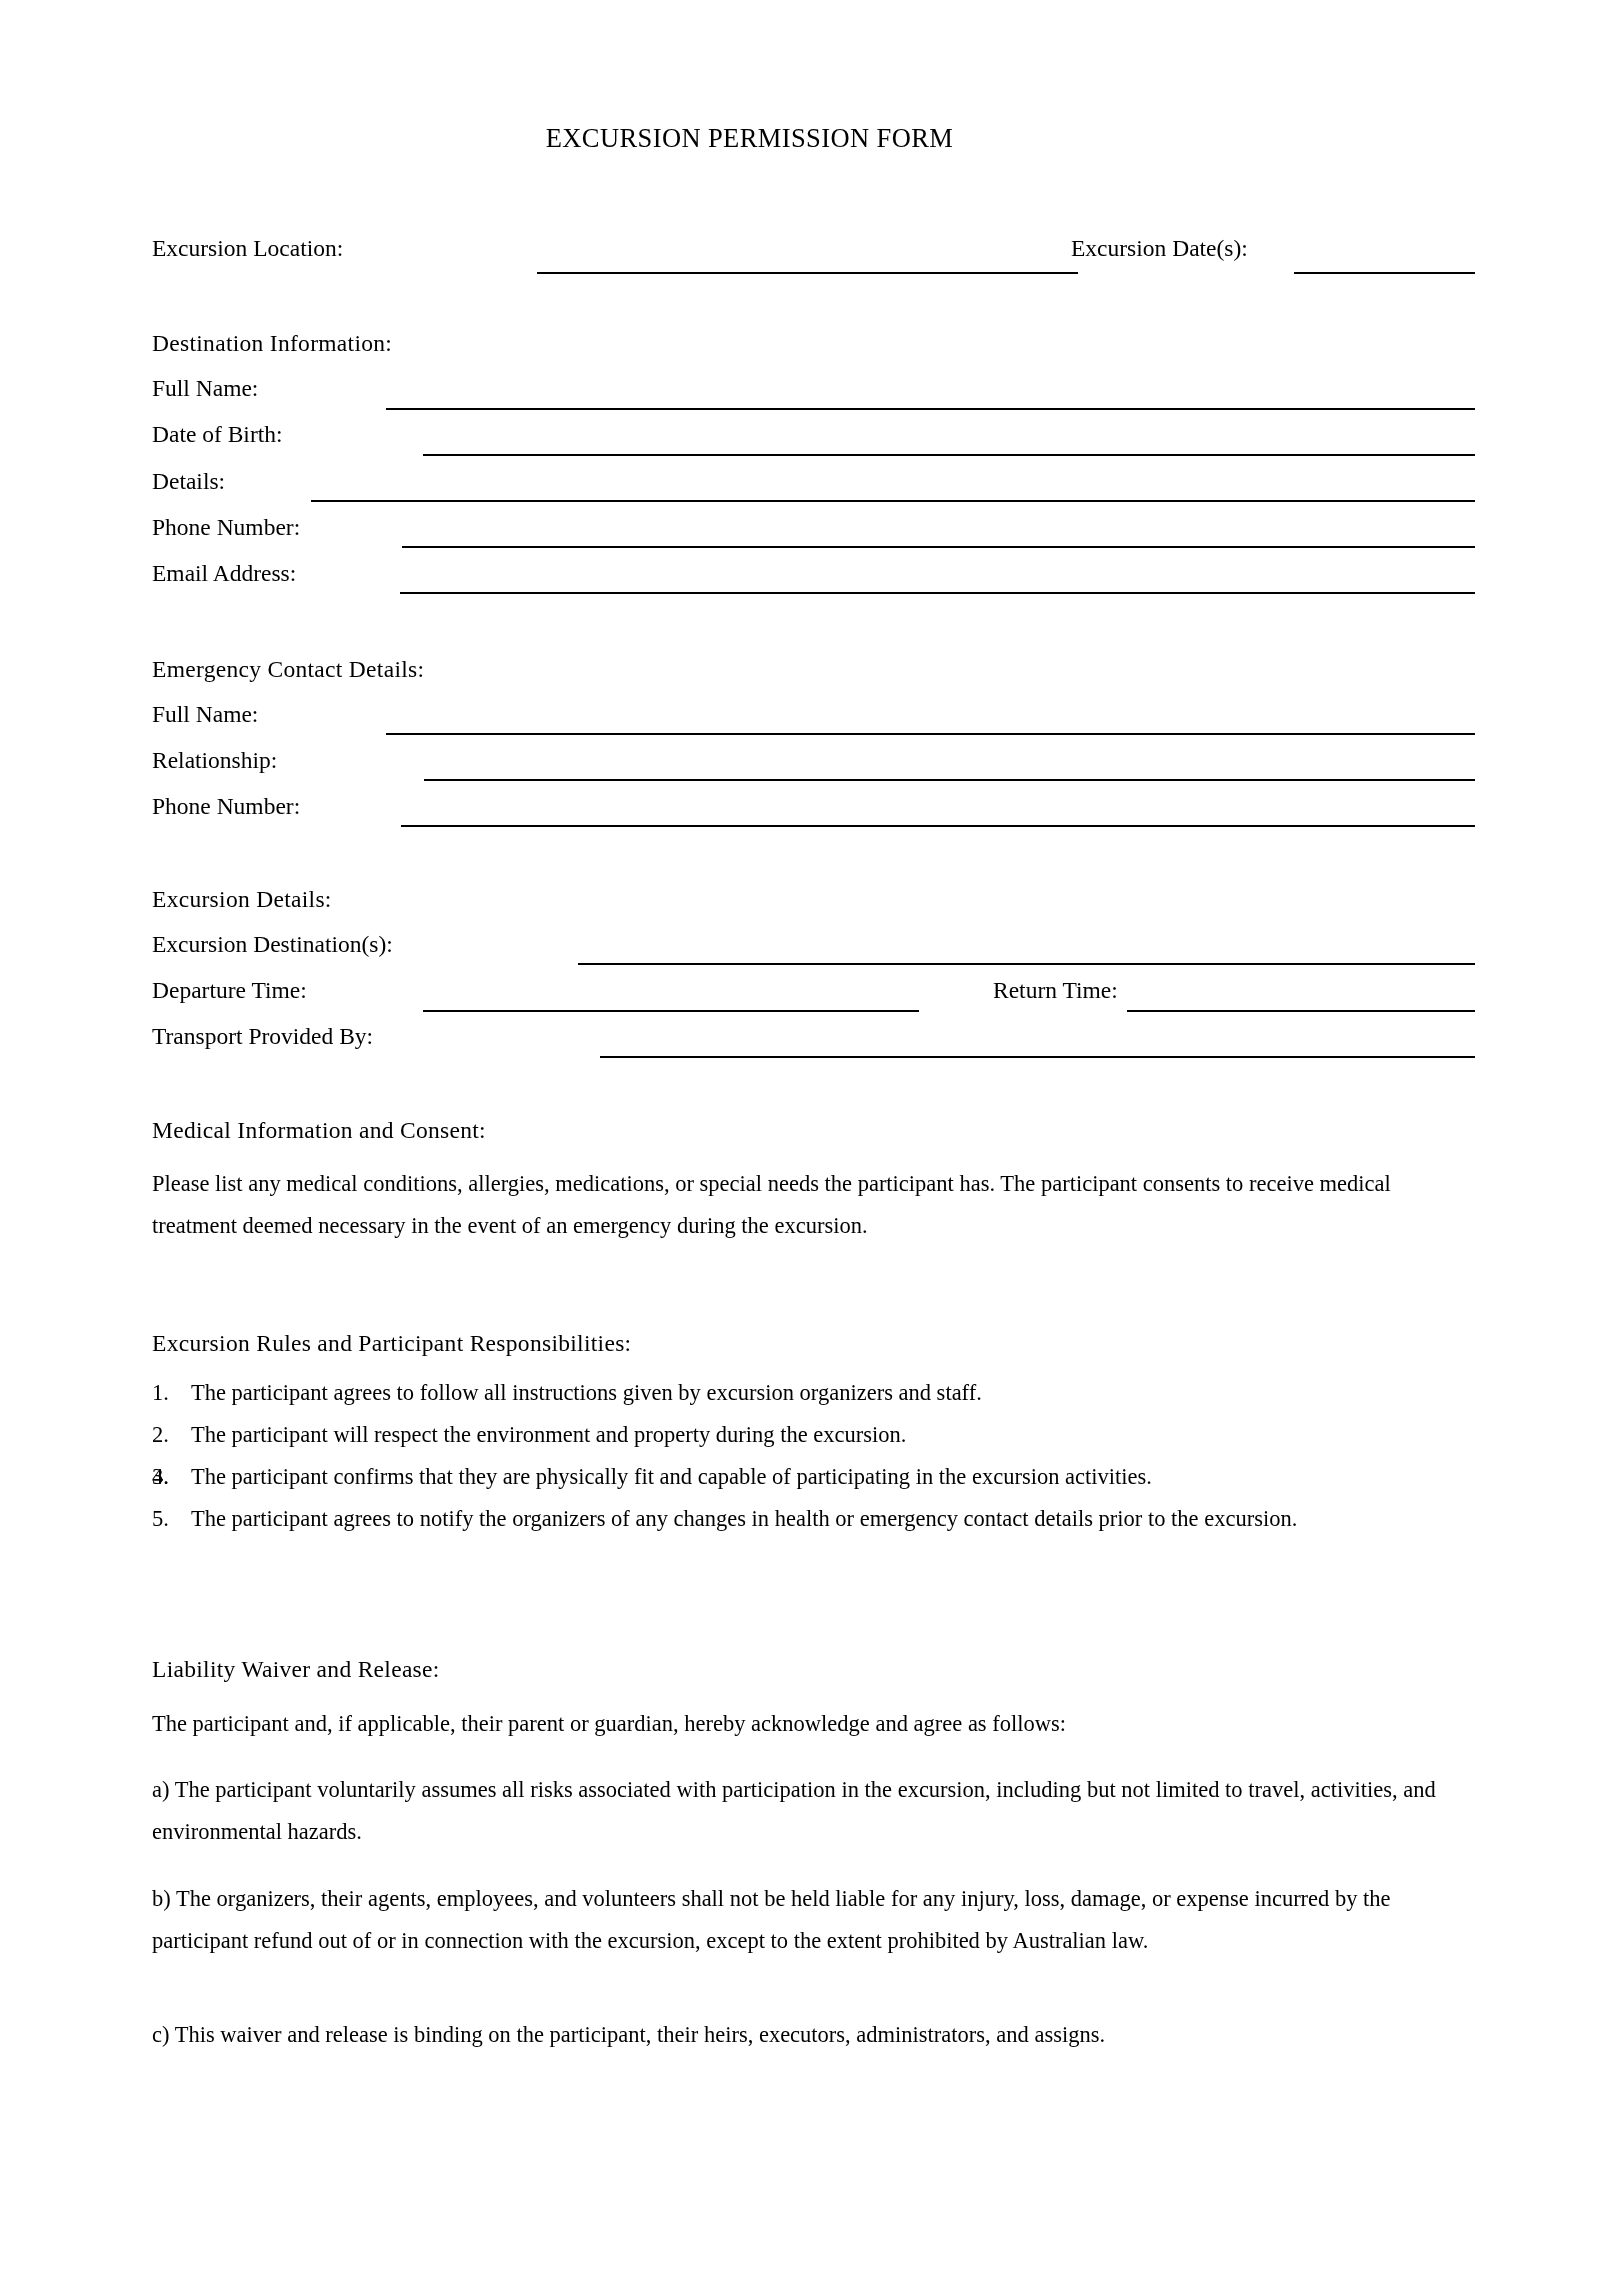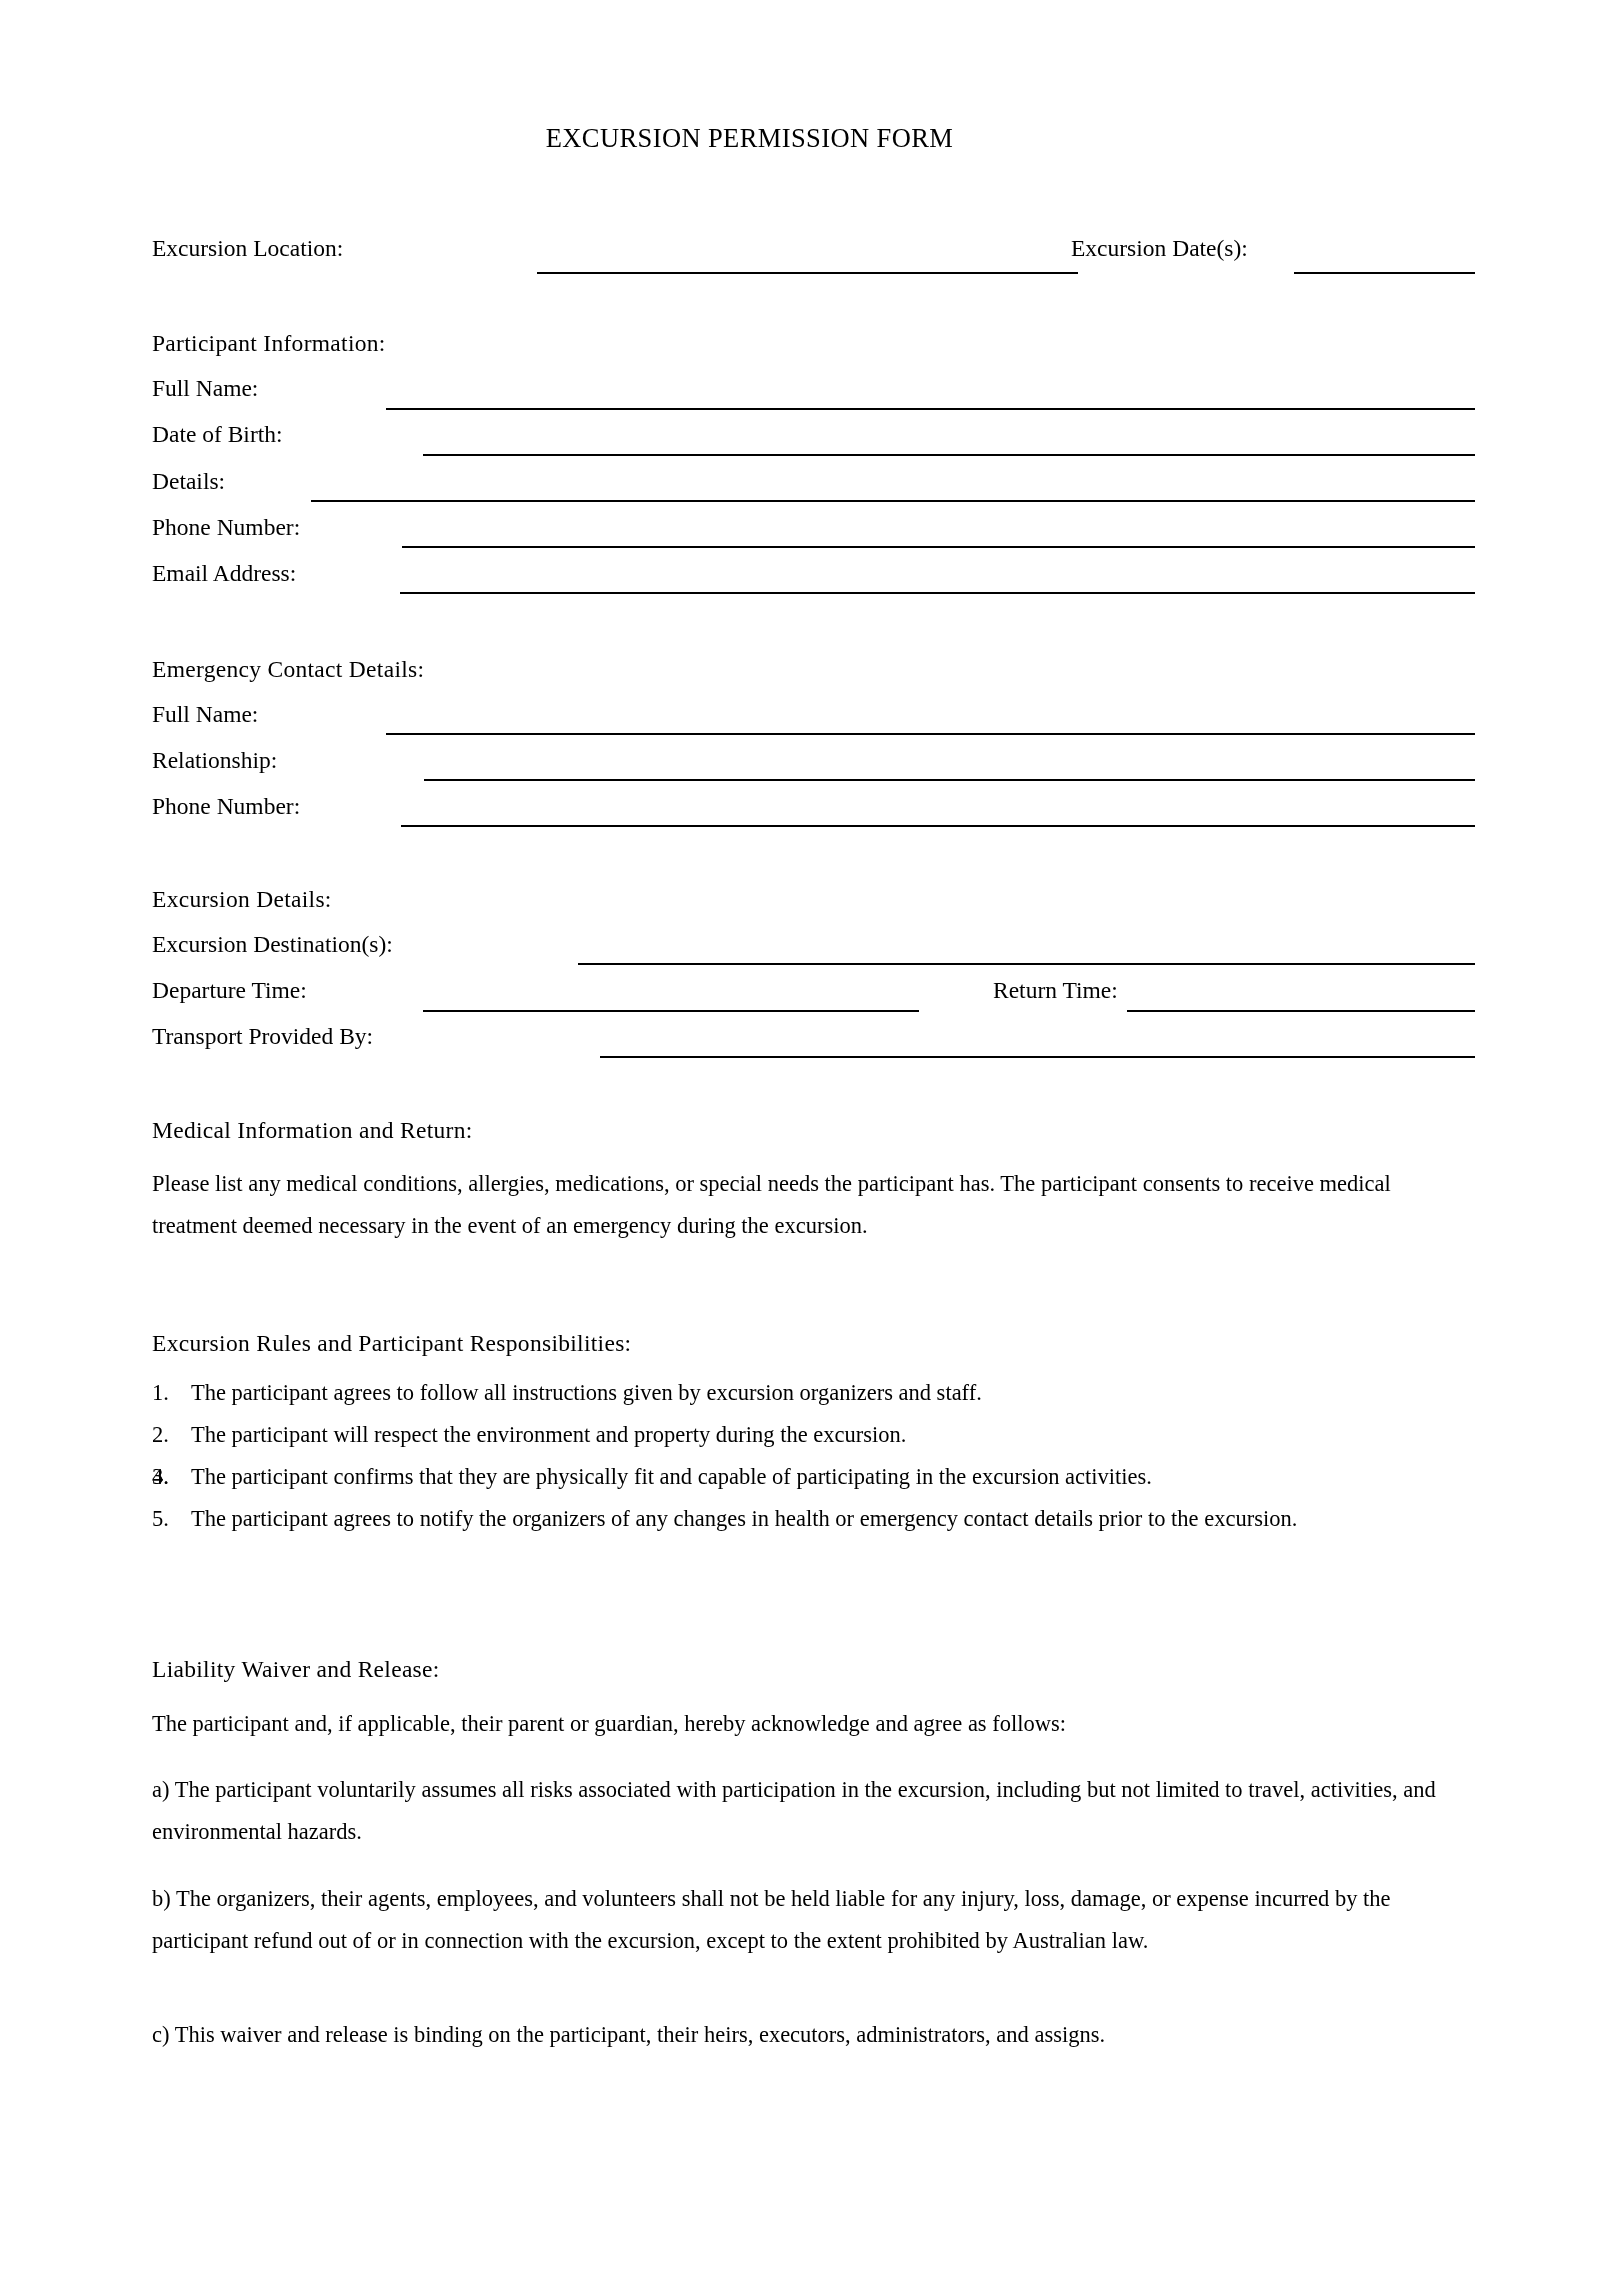--- a/index.html
+++ b/index.html
@@ -100,21 +100,21 @@
   <div class="field-row" style="left:152px; top:235px;">
     <span class="field-label">Excursion Location:</span>
   </div>
   <div class="rule" style="left:537px; top:272px; width:541px;"></div>
 
   <div class="field-row" style="left:1071px; top:235px;">
     <span class="field-label">Excursion Date(s):</span>
   </div>
   <div class="rule" style="left:1294px; top:272px; width:181px;"></div>
 
-  <div class="section-heading" style="left:152px; top:330px;">Participant Information:</div>
+  <div class="section-heading" style="left:152px; top:330px;">Destination Information:</div>
 
   <div class="field-row" style="left:152px; top:375px;">
     <span class="field-label">Full Name:</span>
   </div>
   <div class="rule" style="left:386px; top:408px; width:1089px;"></div>
 
   <div class="field-row" style="left:152px; top:421px;">
     <span class="field-label">Date of Birth:</span>
   </div>
   <div class="rule" style="left:423px; top:454px; width:1052px;"></div>
@@ -166,21 +166,21 @@
   <div class="field-row" style="left:993px; top:977px;">
     <span class="field-label">Return Time:</span>
   </div>
   <div class="rule" style="left:1127px; top:1010px; width:348px;"></div>
 
   <div class="field-row" style="left:152px; top:1023px;">
     <span class="field-label">Transport Provided By:</span>
   </div>
   <div class="rule" style="left:600px; top:1056px; width:875px;"></div>
 
-  <div class="section-heading" style="left:152px; top:1117px;">Medical Information and Return:</div>
+  <div class="section-heading" style="left:152px; top:1117px;">Medical Information and Consent:</div>
 
   <div class="para" style="left:152px; top:1163px; width:1318px;">Please list any medical conditions, allergies, medications, or special needs the participant has. The participant consents to receive medical treatment deemed necessary in the event of an emergency during the excursion.</div>
 
   <div class="section-heading" style="left:152px; top:1330px;">Excursion Rules and Participant Responsibilities:</div>
 
   <ol class="rules-list">
     <li>
       <span class="num">1.</span>
       <span>The participant agrees to follow all instructions given by excursion organizers and staff.</span>
     </li>

